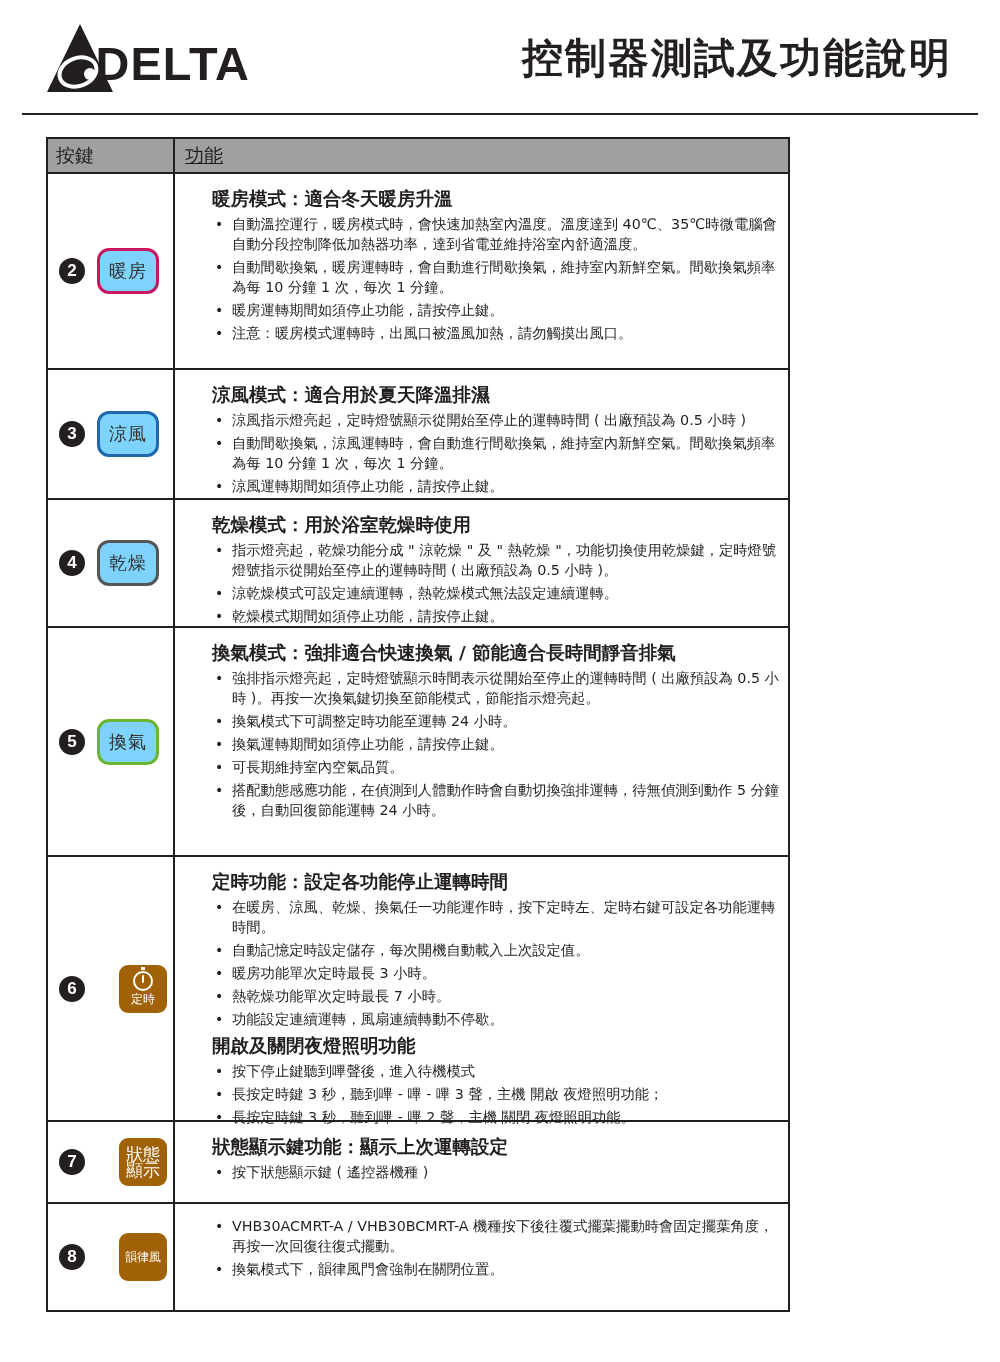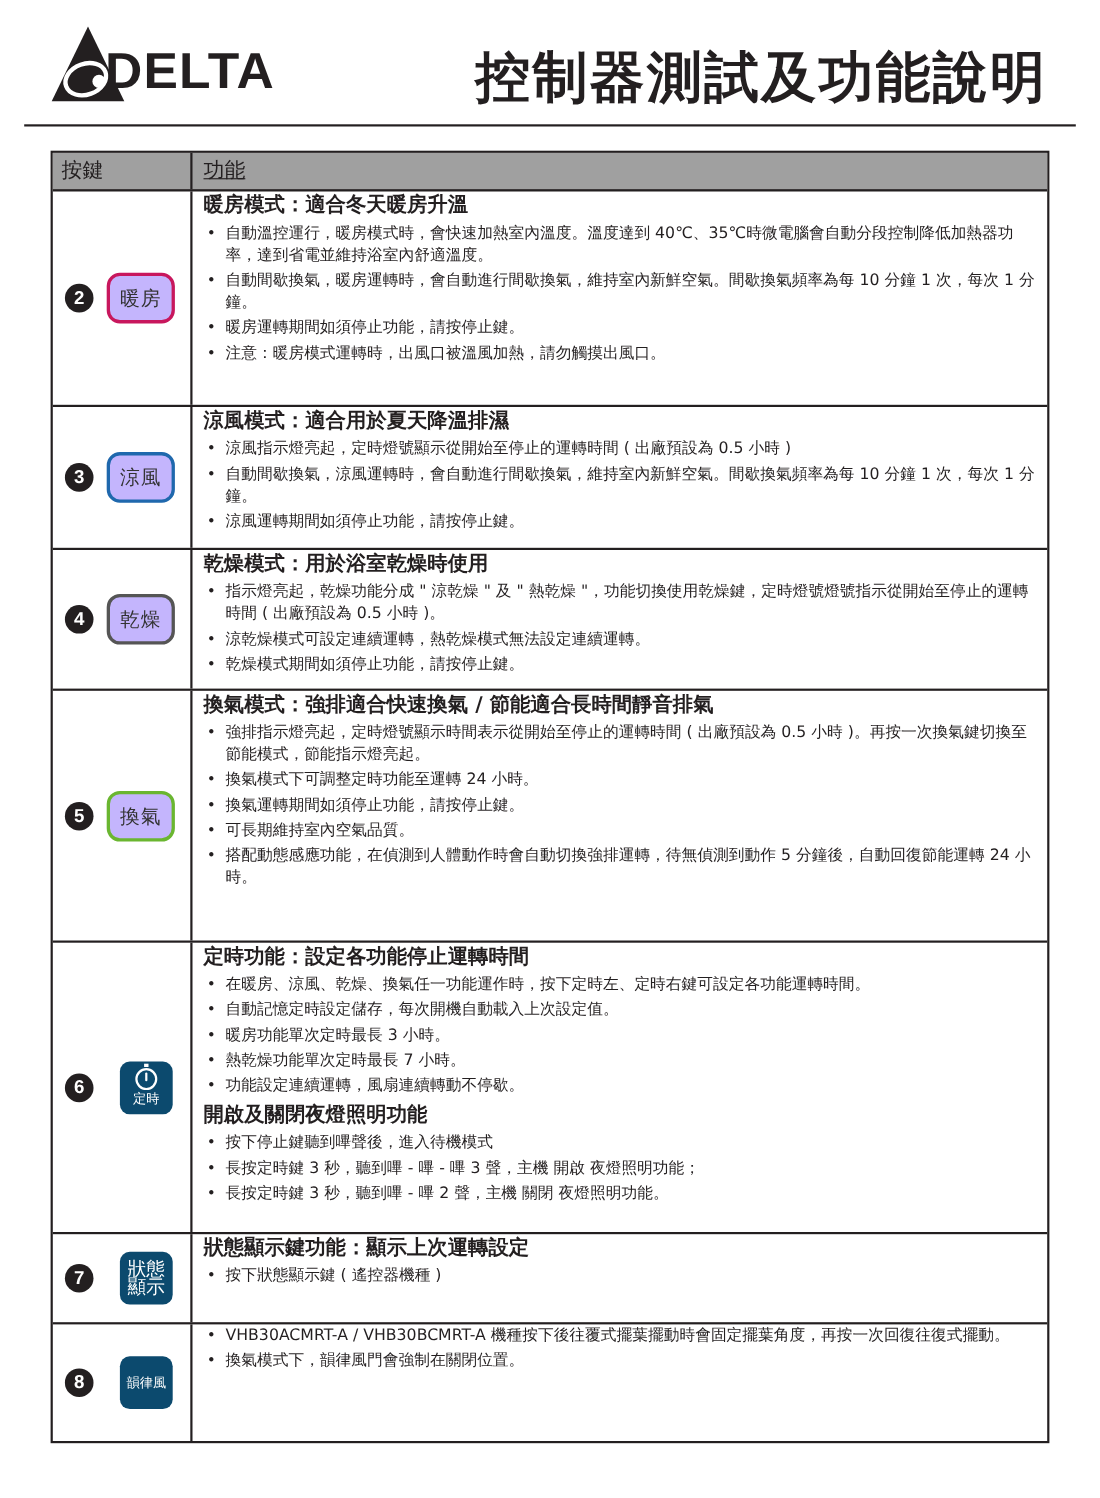--- a/index.html
+++ b/index.html
@@ -2,44 +2,44 @@
 <html><head>
 <meta charset="utf-8">
 <style>
   * { box-sizing: border-box; margin: 0; padding: 0; }
   html, body { width: 1000px; height: 1362px; background: #ffffff; }
   body { font-family: "DejaVu Sans", "Liberation Sans", sans-serif; color: #231f20; position: relative; overflow: hidden; }
 
   .header { position: absolute; left: 0; top: 0; width: 1000px; height: 118px; }
   .logo { position: absolute; left: 45px; top: 22px; width: 240px; height: 72px; }
   .logo-text { position: absolute; left: 97px; top: 40px; font-family: "Liberation Sans", sans-serif; font-weight: 900; font-size: 46px; letter-spacing: 1px; color: #231f20; line-height: 48px; transform: scaleX(1.02); }
-  .page-title { position: absolute; right: 48px; top: 42px; font-size: 50px; font-weight: bold; letter-spacing: 2px; color: #231f20; line-height: 56px; }
+  .page-title { position: absolute; right: 48px; top: 30px; font-size: 41px; font-weight: bold; letter-spacing: 2px; color: #231f20; line-height: 56px; }
   .rule { position: absolute; left: 22px; top: 113px; width: 956px; height: 2px; background: #231f20; }
 
-  .table { position: absolute; left: 46px; top: 137px; width: 908px; border: 2px solid #231f20; border-bottom-width: 2px; }
+  .table { position: absolute; left: 46px; top: 137px; width: 744px; border: 2px solid #231f20; border-bottom-width: 2px; }
   .thead { display: flex; height: 35px; background: #a0a0a0; border-bottom: 2px solid #231f20; }
   .th { font-size: 19px; line-height: 33px; padding-left: 8px; color: #231f20; }
   .th.key { width: 127px; border-right: 2px solid #231f20; }
   .th.func { flex: 1; padding-left: 10px; text-decoration: underline; }
 
   .row { display: flex; border-bottom: 2px solid #231f20; }
   .row:last-child { border-bottom: none; }
   .key-cell { width: 127px; border-right: 2px solid #231f20; position: relative; display: flex; align-items: center; padding-left: 11px; }
   .num { width: 26px; height: 26px; border-radius: 50%; background: #231f20; color: #fff; font-weight: bold; font-size: 17px; line-height: 26px; text-align: center; font-family: "Liberation Sans", sans-serif; flex: none; }
-  .btn-outline { margin-left: 12px; width: 62px; height: 46px; border-radius: 12px; border: 3px solid #999; display: flex; align-items: center; justify-content: center; font-size: 18px; color: #333; background: #c4b5fd; letter-spacing: 1px; }
+  .btn-outline { margin-left: 12px; width: 62px; height: 46px; border-radius: 12px; border: 3px solid #999; display: flex; align-items: center; justify-content: center; font-size: 18px; color: #333; background: #7dd3fc; letter-spacing: 1px; }
   .btn-heat { border-color: #c8175d; }
   .btn-cool { border-color: #1f68ad; }
   .btn-dry { border-color: #555; }
   .btn-vent { border-color: #6ab630; }
-  .btn-fill { margin-left: 24px; width: 48px; height: 48px; border-radius: 9px; background: #0c4a6e; color: #fff; display: flex; flex-direction: column; align-items: center; justify-content: center; font-size: 12px; line-height: 15px; text-align: center; }
+  .btn-fill { margin-left: 34px; width: 48px; height: 48px; border-radius: 9px; background: #a16207; color: #fff; display: flex; flex-direction: column; align-items: center; justify-content: center; font-size: 12px; line-height: 15px; text-align: center; }
   .btn-fill .tm-icon { width: 20px; height: 20px; border: 2px solid #fff; border-radius: 50%; position: relative; margin-bottom: 1px; }
   .btn-fill .tm-icon::before { content: ""; position: absolute; left: 6px; top: -6px; width: 4px; height: 3px; background: #fff; }
   .btn-fill .tm-icon::after { content: ""; position: absolute; left: 7px; top: 2px; width: 2px; height: 8px; background: #fff; border-radius: 1px; }
 
-  .func-cell { flex: 1; padding: 0 8px 6px 10px; }
+  .func-cell { flex: 1; padding: 12px 8px 6px 10px; margin-left: 27px; }
   .sec-title { font-size: 18.5px; font-weight: bold; line-height: 26px; color: #231f20; margin-bottom: 2px; }
   .sec-title.sub { margin-top: 4px; }
   ul.items { list-style: none; }
   ul.items li { position: relative; padding-left: 20px; font-size: 14.3px; line-height: 20px; margin-bottom: 3px; color: #231f20; }
   ul.items li::before { content: "•"; position: absolute; left: 3px; top: 0; font-size: 14px; }
 </style>
 </head>
 <body>
 
 <div class="header">

